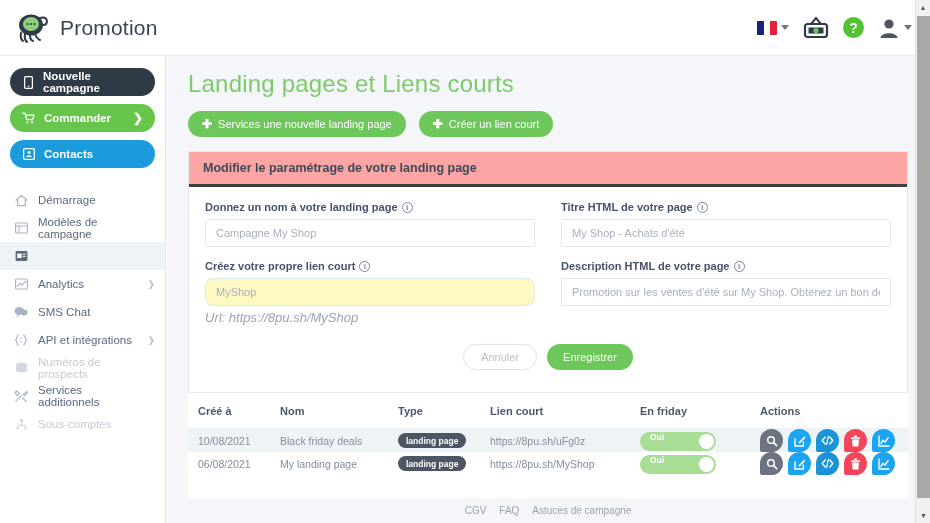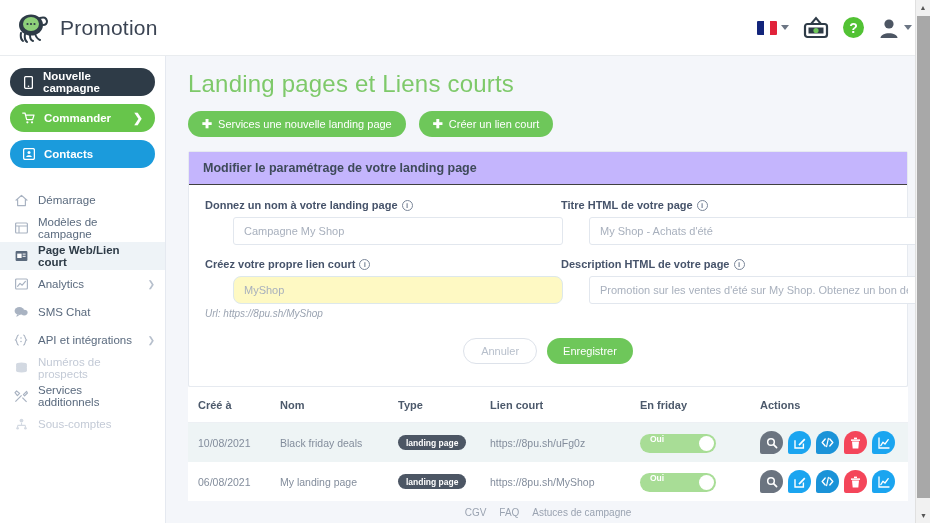--- a/index.html
+++ b/index.html
@@ -81,65 +81,64 @@
   .btn-green {
     background: #6ec75a; color: #fff; border: none; border-radius: 15px;
     height: 26px; padding: 0 14px; font-size: 11px; cursor: pointer;
     display: inline-flex; align-items: center; gap: 6px;
     font-family: "Liberation Sans", sans-serif;
   }
   .plus-ic { font-size: 12px; font-weight: bold; line-height: 1; }
 
   .panel { background: #fff; border: 1px solid #e6eaf0; border-radius: 2px; }
   .panel-head {
-    background: #c4b5fd; border-bottom: 1px solid #404040;
+    background: #fca5a5; border-bottom: 3px solid #404040;
     padding: 9px 14px; font-size: 12.5px; font-weight: bold; color: #3e4a5a;
   }
   .panel-body { padding: 14px 16px 10px 16px; }
   .form-grid { display: flex; gap: 26px; }
   .form-col { flex: 1; }
   .field { margin-bottom: 13px; }
   .field-label {
     font-size: 11px; color: #46536a; font-weight: bold;
     margin-bottom: 6px; display: flex; align-items: center; gap: 4px;
   }
   .info-ic {
     width: 11px; height: 11px; border-radius: 50%; border: 1px solid #7a8699;
     color: #7a8699; font-size: 8px; display: inline-flex; align-items: center;
     justify-content: center; font-weight: bold; font-style: normal;
   }
   .inp {
     width: 100%; height: 28px; border: 1px solid #e2e7ee; border-radius: 3px;
     padding: 0 10px; font-size: 11px; color: #5a6475; background: #fff;
     font-family: "Liberation Sans", sans-serif;
-    margin-left: 28px;
   }
   .inp::placeholder { color: #a8b0bd; }
   .inp.tinted { background: #fef9c3; border-color: #dde8eb; border-radius: 8px; }
-  .hint { font-size: 10px; font-style: italic; color: #9aa3b1; margin-top: 4px; }
+  .hint { font-size: 13px; font-style: italic; color: #9aa3b1; margin-top: 4px; }
   .form-actions { display: flex; justify-content: center; gap: 10px; padding: 6px 0 12px 0; }
   .btn-outline {
     background: #fff; color: #b7bfcb; border: 1px solid #dde2ea; border-radius: 14px;
     height: 26px; padding: 0 17px; font-size: 11px; cursor: pointer;
     font-family: "Liberation Sans", sans-serif;
   }
   .btn-save {
     background: #6ec75a; color: #fff; border: none; border-radius: 14px;
     height: 26px; padding: 0 16px; font-size: 11px; cursor: pointer;
     font-family: "Liberation Sans", sans-serif;
   }
 
   
   .table-wrap { background: #fff; flex: 1; }
   table { width: 100%; border-collapse: collapse; }
   thead th {
     text-align: left; font-size: 11px; color: #4c596b; font-weight: bold;
     padding: 12px 6px 11px 6px; border-bottom: 1px solid #edf0f4;
   }
-  tbody td { padding: 8px 6px; font-size: 10.5px; color: #838d9c; vertical-align: middle; }
+  tbody td { padding: 0 6px; font-size: 10.5px; color: #838d9c; vertical-align: middle; }
   tbody tr.alt td { background: #eef4f5; }
   .c-date { width: 86px; padding-left: 10px !important; }
   .c-name { width: 118px; }
   .c-type { width: 92px; }
   .c-link { width: 150px; }
   .c-online { width: 120px; }
   .badge {
     display: inline-block; background: #4c5664; color: #fff;
     border-radius: 9px; padding: 2.5px 8px; font-size: 8.5px; font-weight: bold;
   }
@@ -292,21 +291,20 @@
 
       <div class="nav-item active">
         <span class="nav-ic">
           <svg width="13" height="12" viewBox="0 0 13 12">
               <rect x="0.6" y="1" width="11.8" height="10" rx="1" fill="currentColor"></rect>
               <rect x="2.2" y="3.6" width="4.4" height="4.4" fill="#fff"></rect>
               <rect x="7.6" y="3.6" width="3" height="1" fill="#fff"></rect>
               <rect x="7.6" y="5.8" width="3" height="1" fill="#fff"></rect>
             </svg>
         </span>
-        <span>Page Web/Lien court</span>
         <span class="nav-chev"></span>
       </div>
 
       <div class="nav-item">
         <span class="nav-ic">
           <svg width="13" height="12" viewBox="0 0 13 12">
               <rect x="0.6" y="1" width="11.8" height="10" rx="1" fill="none" stroke="currentColor" stroke-width="1.2"></rect>
               <path d="M2.6 8.4 L5 5.4 L7.2 7.2 L10.4 3.4" fill="none" stroke="currentColor" stroke-width="1.2" stroke-linecap="round" stroke-linejoin="round"></path>
             </svg>
         </span>

